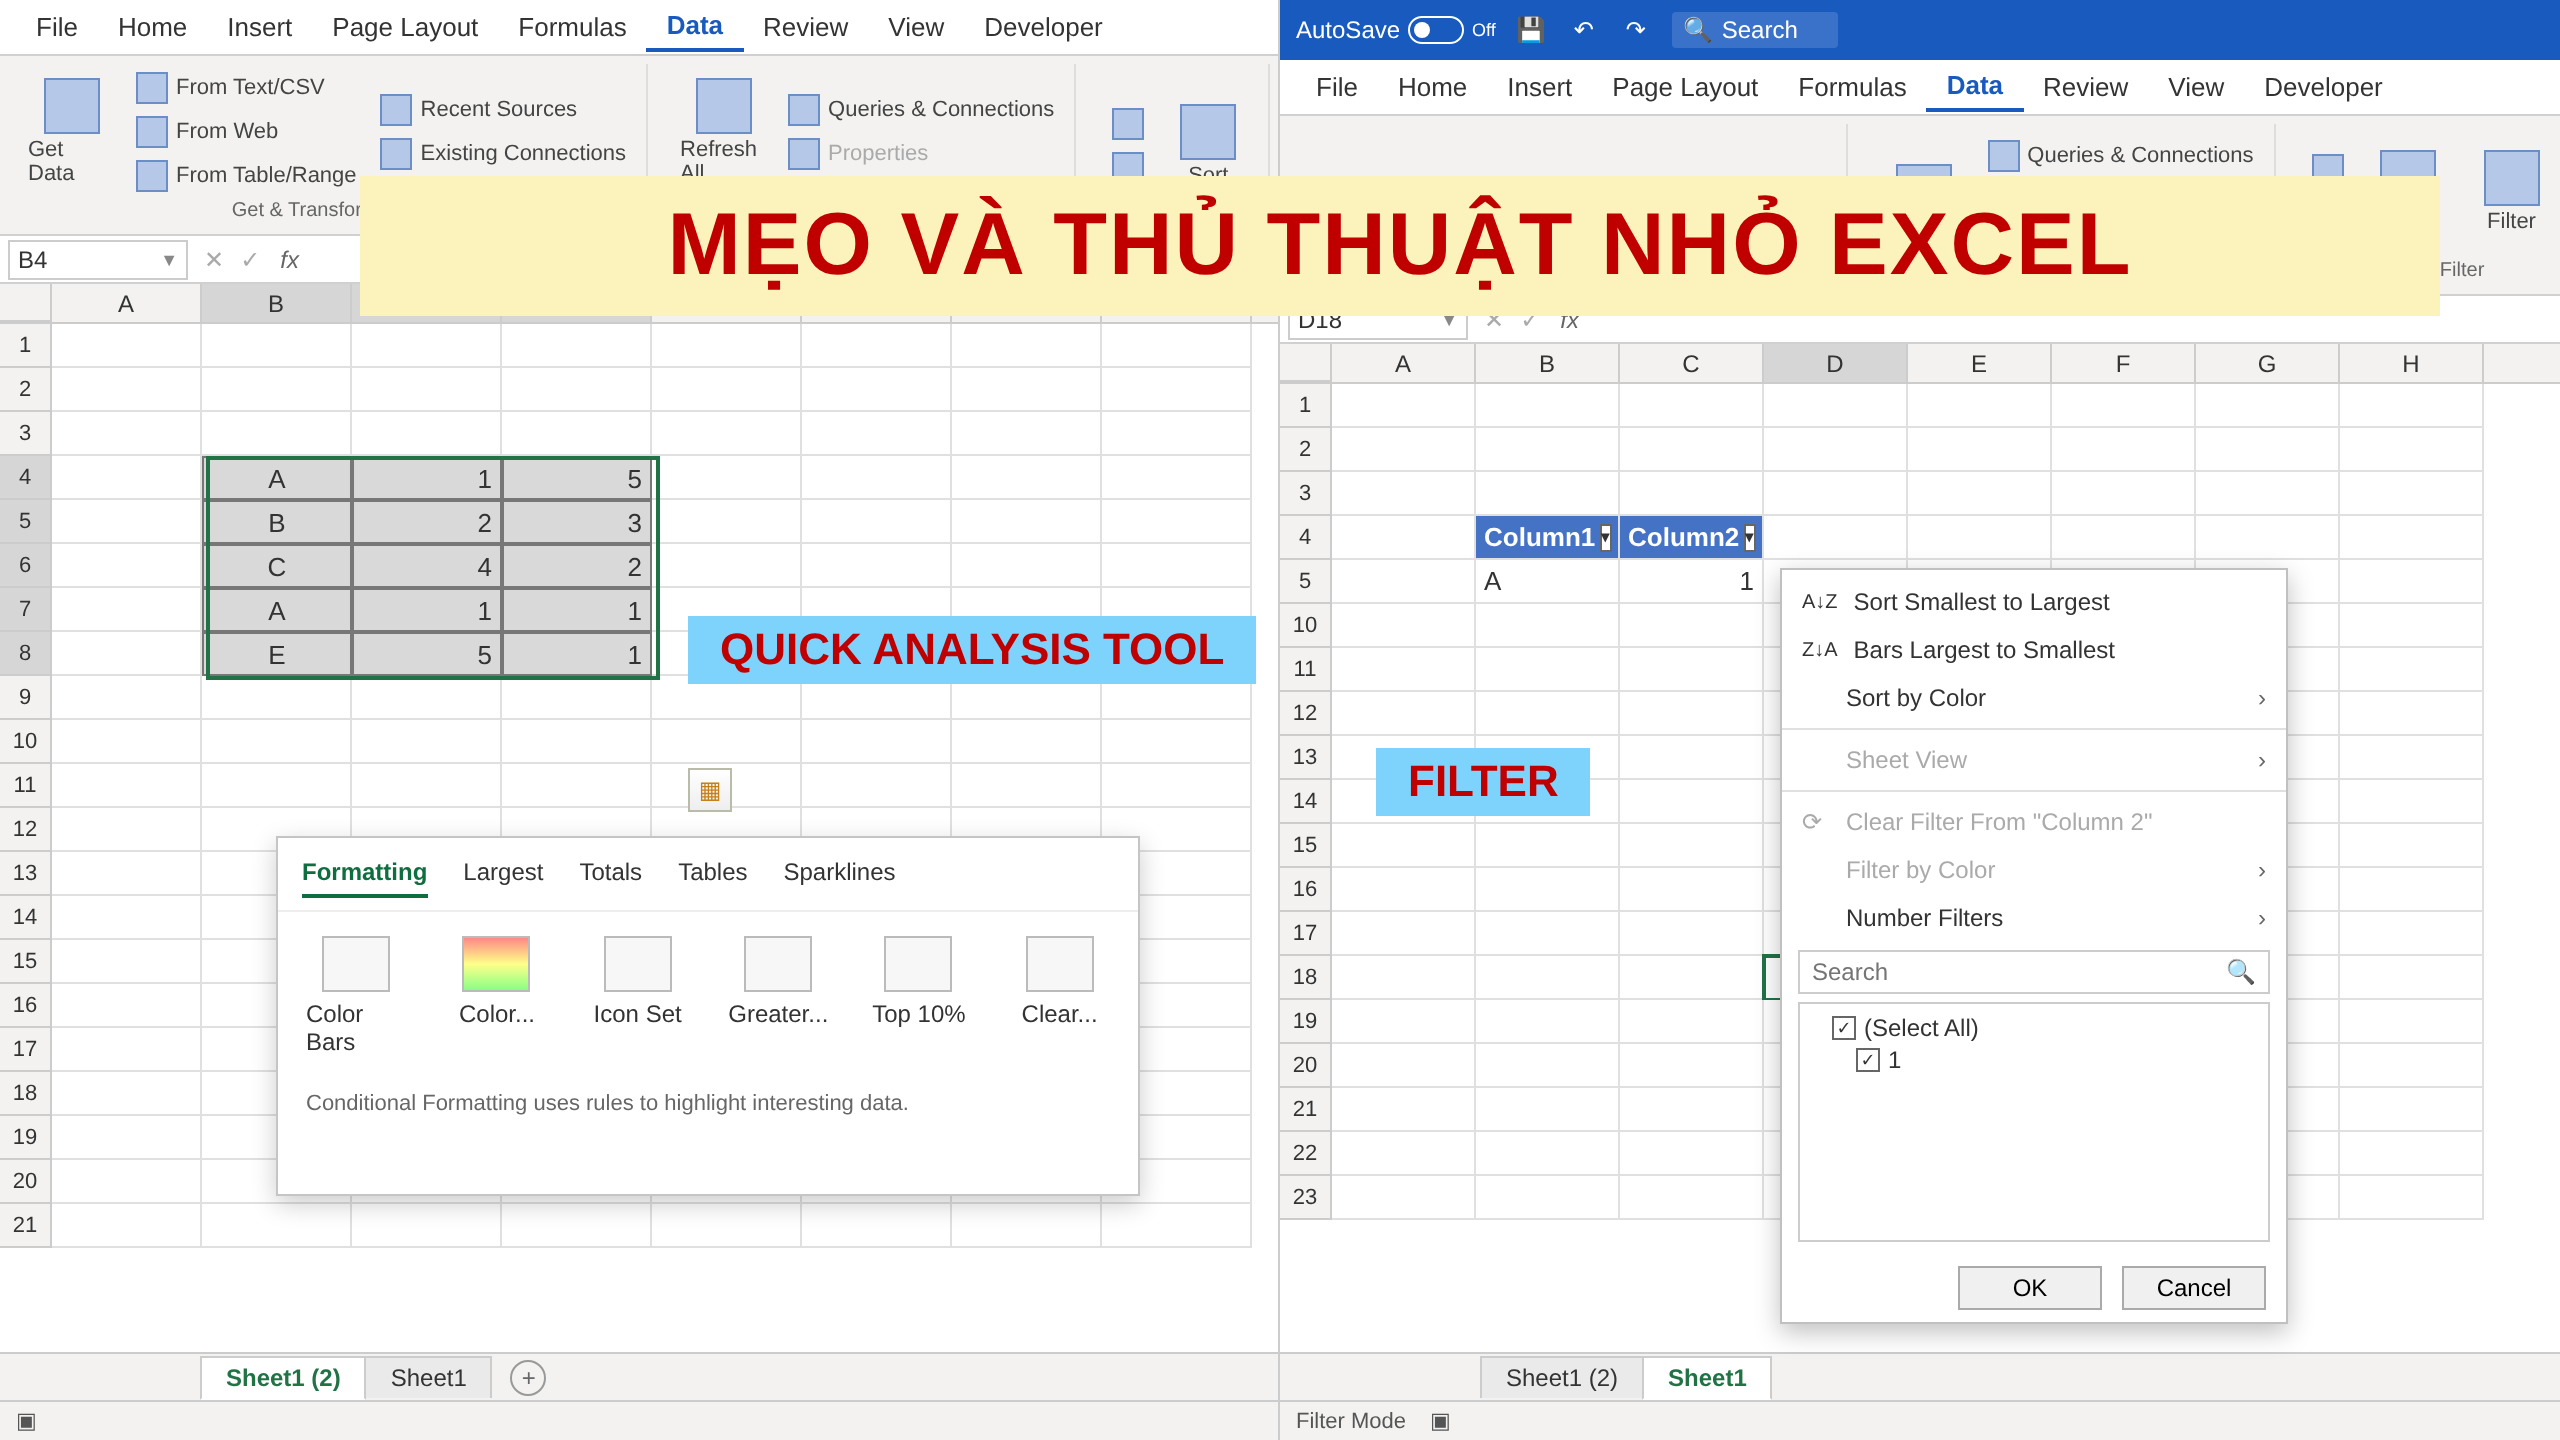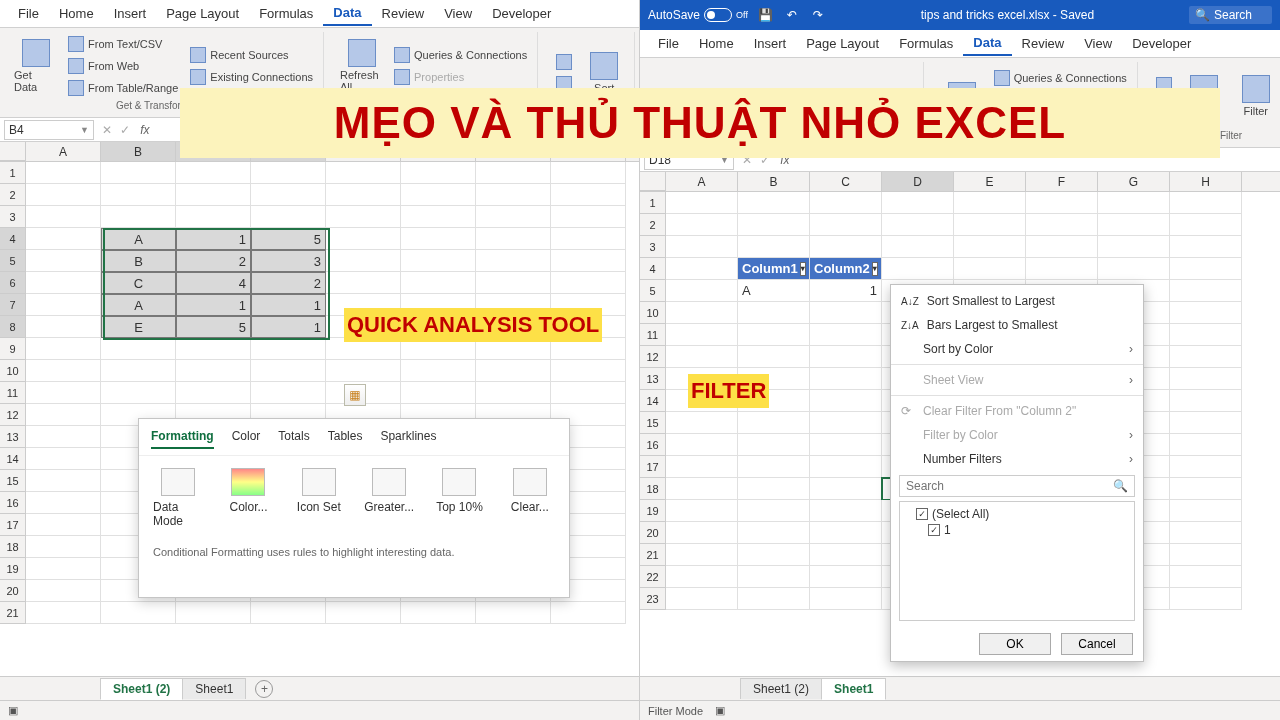--- a/index.html
+++ b/index.html
@@ -48,21 +48,21 @@
   .cell.c { justify-content:center; }
   .fdrop { width:14px; height:14px; background:#fff; border:1px solid #666; margin-left:2px; display:inline-flex; align-items:center; justify-content:center; font-size:8px; color:#333;}
   
   .sheettabs { position:absolute; bottom:20px; left:0; right:0; height:24px; display:flex; align-items:center; background:#f3f2f1; border-top:1px solid #ccc; padding-left:100px; font-size:12px; gap:0;}
   .sheettab { padding:3px 12px; border:1px solid #ccc; border-bottom:none; background:#eaeaea; cursor:pointer; margin-right:-1px;}
   .sheettab.active { background:#fff; border-bottom:1px solid #fff; font-weight:600; color:#217346;}
   .addsheet { margin-left:10px; width:18px; height:18px; border:1px solid #999; border-radius:50%; display:flex; align-items:center; justify-content:center; font-size:12px; color:#666; cursor:pointer;}
   .statusbar { position:absolute; bottom:0; left:0; right:0; height:20px; background:#f3f2f1; border-top:1px solid #ccc; display:flex; align-items:center; padding:0 8px; font-size:11px; color:#555; gap:12px;}
   
   .banner { position:absolute; top:88px; left:180px; right:0; width:1040px; background:#fcf3bc; color:#c00000; font-weight:800; font-size:44px; text-align:center; padding:10px 0; z-index:50; font-family:Arial,sans-serif; letter-spacing:1px;}
-  .label-yellow { position:absolute; background:#fde047; color:#c00000; font-weight:800; font-size:22px; padding:4px 3px; z-index:40; font-family:Arial,sans-serif;}
+  .label-yellow { position:absolute; background:#7dd3fc; color:#c00000; font-weight:800; font-size:22px; padding:4px 16px; z-index:40; font-family:Arial,sans-serif;}
   .qa-icon { position:absolute; width:22px; height:22px; border:1px solid #bba; background:linear-gradient(#fff,#eee); z-index:30; display:flex; align-items:center; justify-content:center;}
   .qa-icon::after{ content:'▦'; font-size:12px; color:#c77f1a;}
   
   .qa-pop { position:absolute; left:138px; top:418px; width:432px; height:180px; background:#fff; border:1px solid #c5c5c5; box-shadow:0 4px 12px rgba(0,0,0,.2); z-index:35; font-size:12px;}
   .qa-tabs { display:flex; gap:18px; padding:10px 12px 6px; border-bottom:1px solid #eee;}
   .qa-tab { cursor:pointer; padding-bottom:4px; }
   .qa-tab.active { color:#0f6e3f; border-bottom:2px solid #0f6e3f; font-weight:600;}
   .qa-items { display:flex; gap:20px; padding:12px 14px;}
   .qa-item { display:flex; flex-direction:column; align-items:center; gap:4px; width:56px; cursor:pointer;}
   .qa-ico { width:34px; height:28px; border:1px solid #bbb; background:#f7f7f7; position:relative;}
@@ -435,21 +435,20 @@
   <div class="pane pane-right">
     <div class="titlebar">
       <div class="autosave">
         <span>AutoSave</span>
         <span class="pill"></span>
         <span style="font-size:9px;">Off</span>
       </div>
       <span class="tb-icon">💾</span>
       <span class="tb-icon">↶</span>
       <span class="tb-icon">↷</span>
-      <div class="filename">tips and tricks excel.xlsx  -  Saved</div>
       <div class="searchbox">
         <span>🔍</span>
         <span>Search</span>
       </div>
     </div>
     <div class="menubar">
       <div class="tab">File</div>
       <div class="tab">Home</div>
       <div class="tab">Insert</div>
       <div class="tab">Page Layout</div>
@@ -765,29 +764,29 @@
 
 <div class="banner">MẸO VÀ THỦ THUẬT NHỎ EXCEL</div>
 <div class="label-yellow" style="left:344px; top:308px;">QUICK ANALYSIS TOOL</div>
 <div class="label-yellow" style="left:688px; top:374px;">FILTER</div>
 
 <div class="qa-icon" style="left:344px; top:384px;"></div>
 
 <div class="qa-pop">
   <div class="qa-tabs">
     <div class="qa-tab active"><span>Formatting</span></div>
-    <div class="qa-tab">Color</div>
+    <div class="qa-tab">Largest</div>
     <div class="qa-tab">Totals</div>
     <div class="qa-tab">Tables</div>
     <div class="qa-tab">Sparklines</div>
   </div>
   <div class="qa-items">
     <div class="qa-item">
         <div class="qa-ico"></div>
-        <span>Data Mode</span>
+        <span>Color Bars</span>
       </div>
     <div class="qa-item">
         <div class="qa-ico" style="background:linear-gradient(#f88,#ff8,#8f8);"></div>
         <span>Color...</span>
       </div>
     <div class="qa-item">
         <div class="qa-ico"></div>
         <span>Icon Set</span>
       </div>
     <div class="qa-item">

